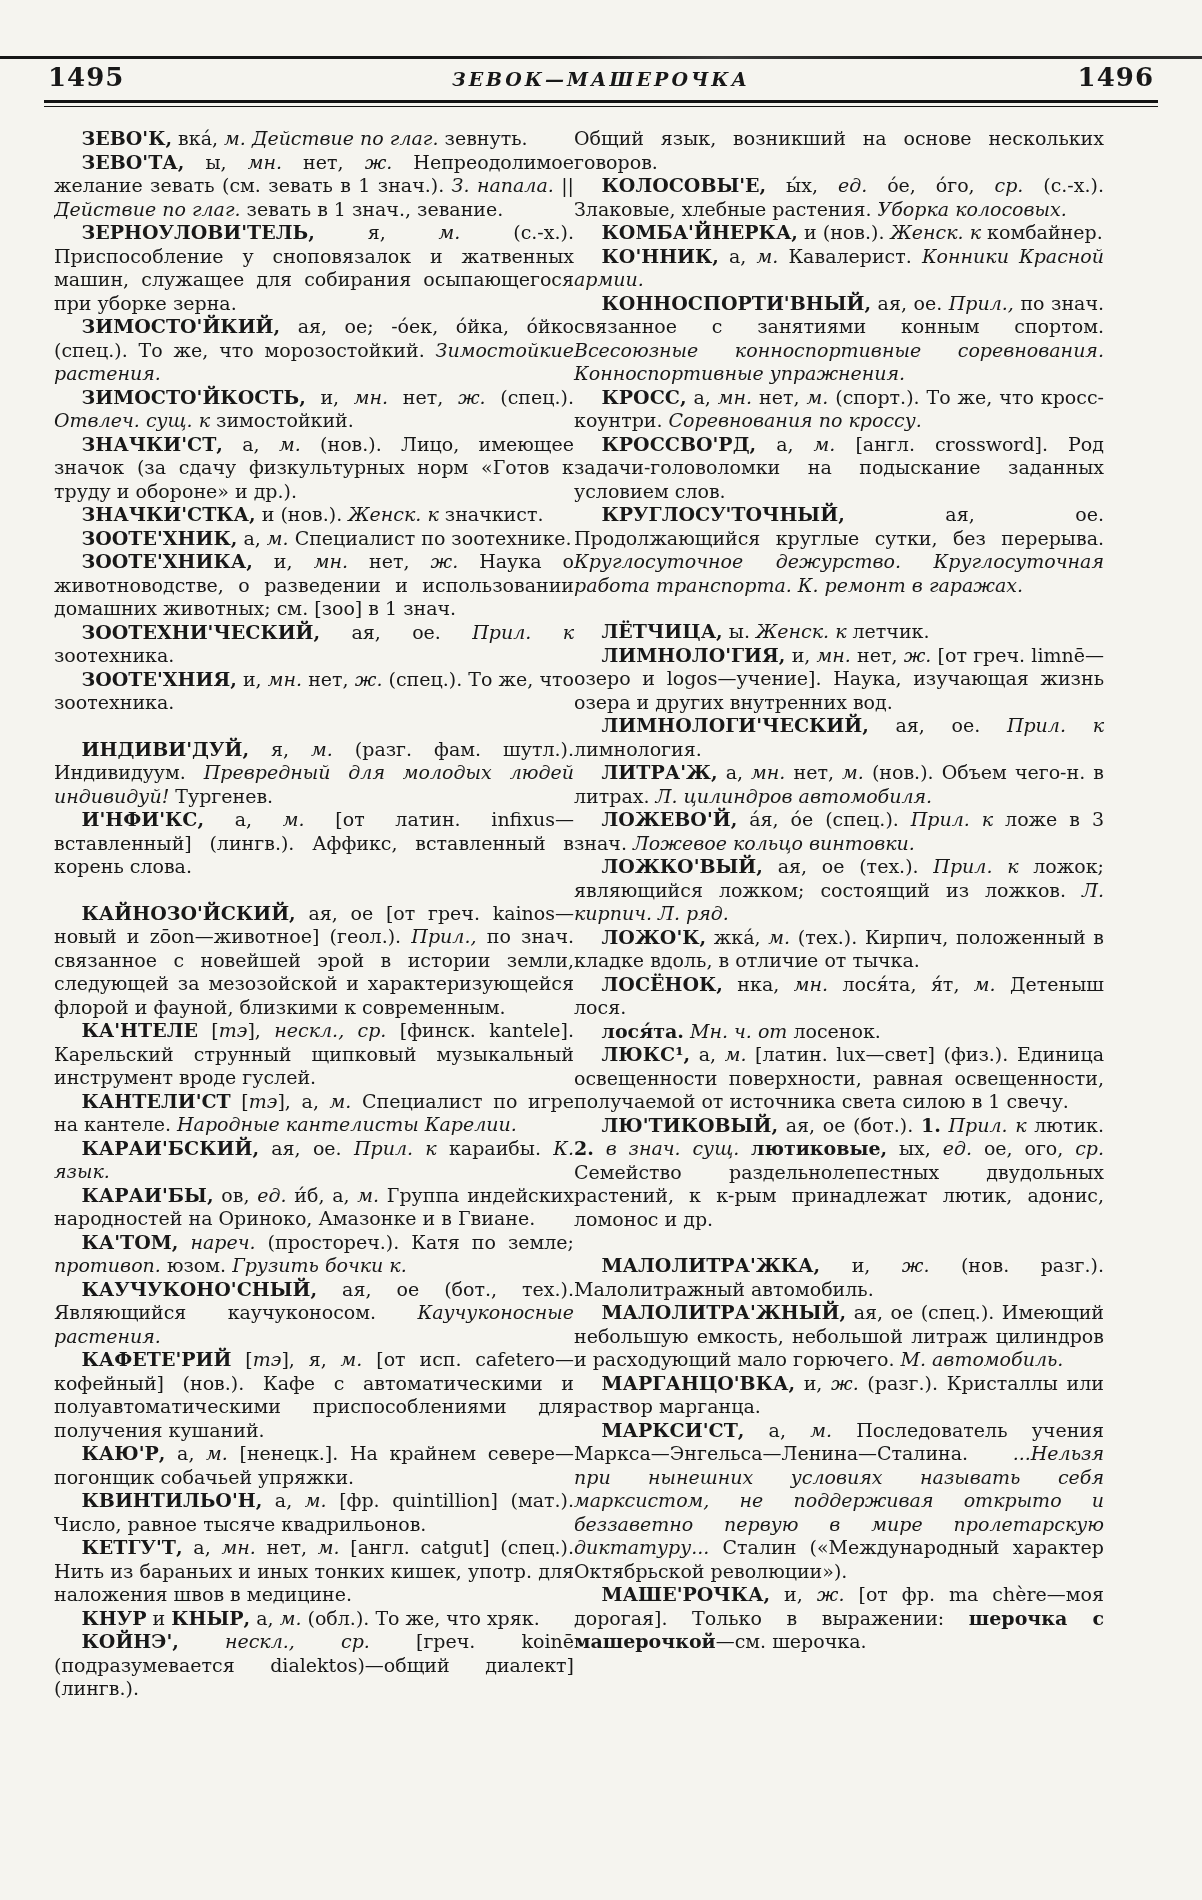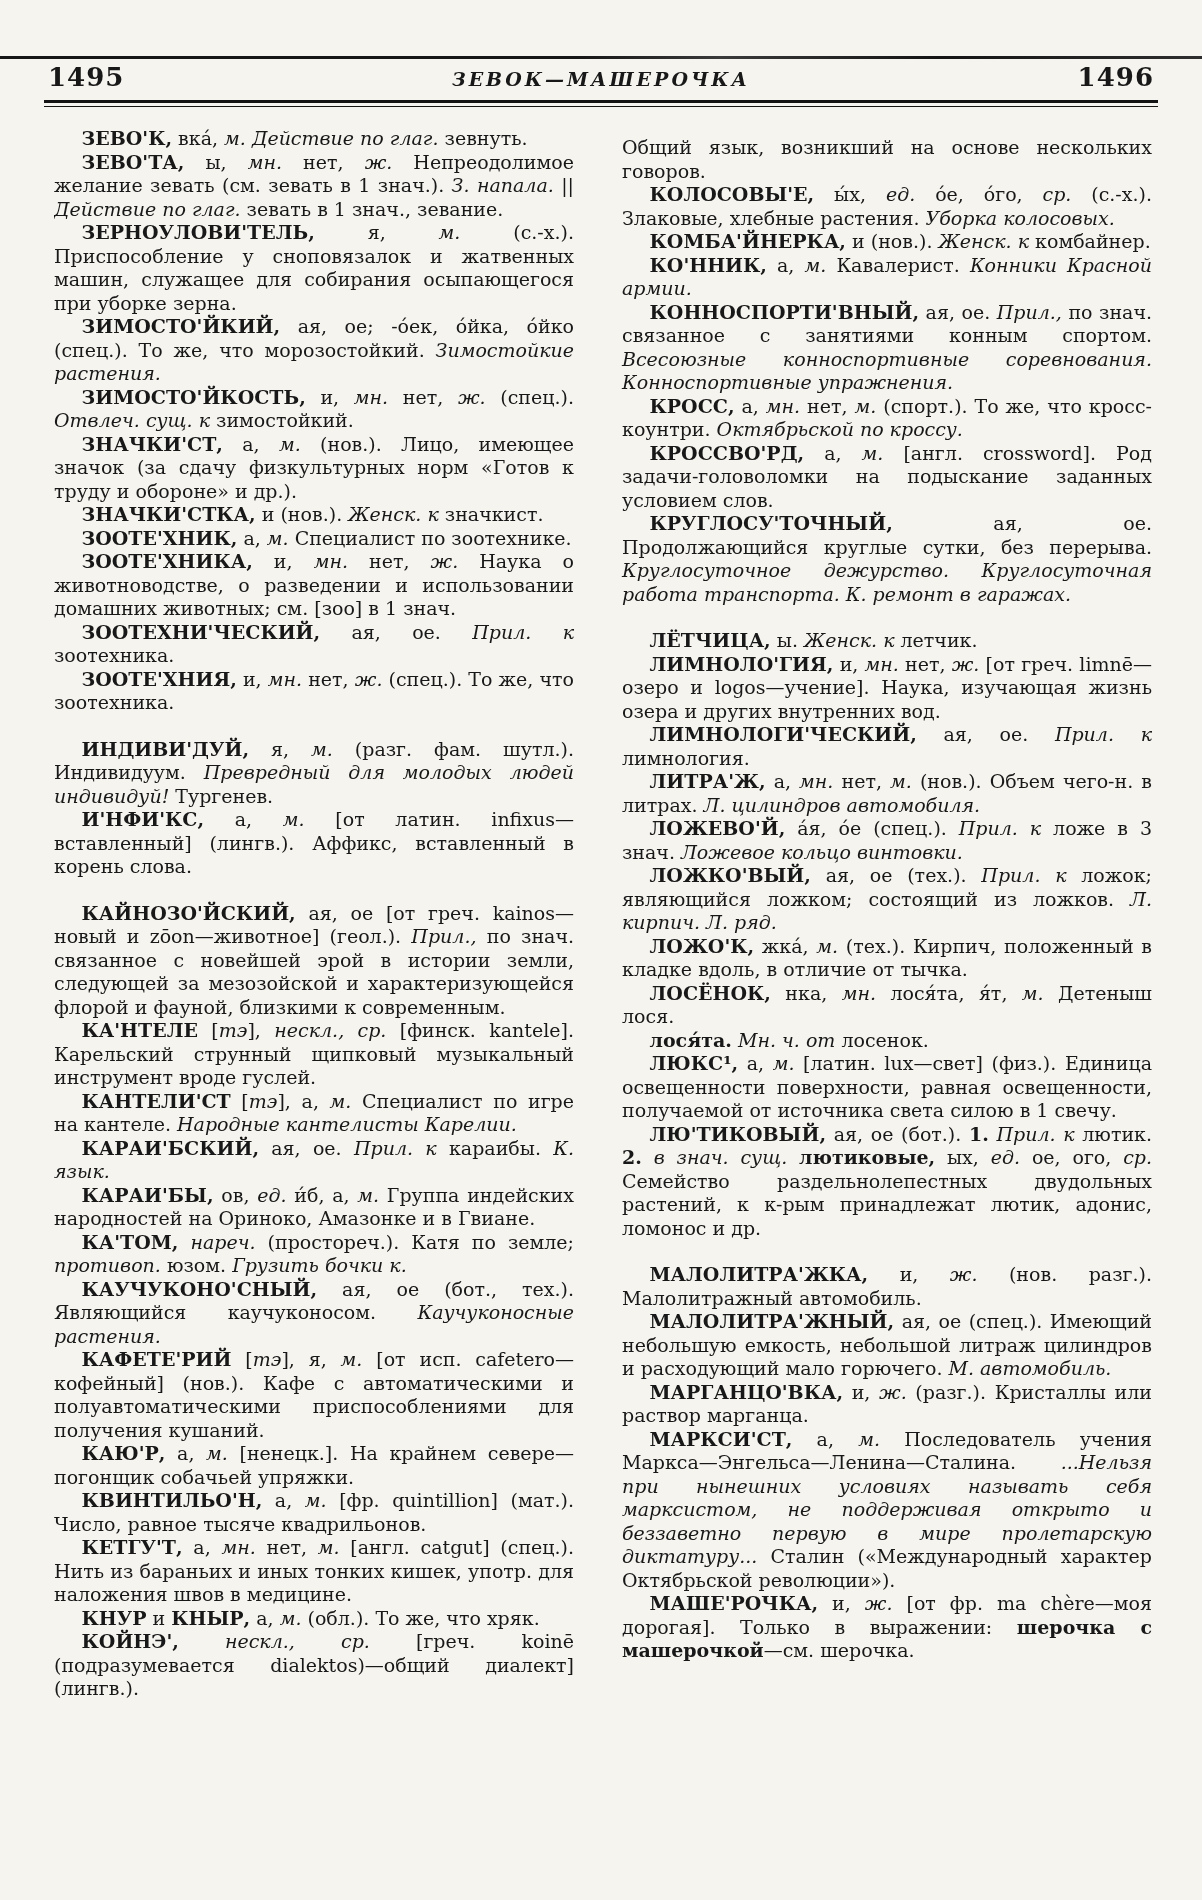--- a/index.html
+++ b/index.html
@@ -25,24 +25,24 @@
     display: flex; justify-content: space-between; align-items: baseline;
   }
   .page-num { font-weight: bold; font-size: 26px; letter-spacing: 1px; }
   .run-title { font-weight: bold; font-size: 19px; letter-spacing: 3px; font-style: italic; }
   .rule-wrap { position: absolute; top: 100px; left: 44px; right: 44px; }
   .rule-thick { height: 0; border-top: 3.5px solid #141414; }
   .rule-thin  { height: 0; border-top: 1.5px solid #141414; margin-top: 3px; }
   main.columns {
     position: absolute; top: 127px; left: 54px; right: 50px;
     height: 1740px; overflow: hidden;
-    display: flex; justify-content: space-between;
+    display: flex; 
   }
   section.col { width: 520px; }
-  section.col-right { width: 530px; margin-top: 9px; }
+  section.col-right { width: 530px; }
   p.entry {
     margin: 0;
     text-align: justify;
     text-indent: 1.45em;
   }
   p.entry.cont { text-indent: 0; }
   p.entry.gap { margin-top: 23px; }
   .s-b { font-weight: bold; }
   .s-i { font-style: italic; }
 </style>
@@ -91,21 +91,21 @@
         <p class="entry"><span class="s-b">КЕТГУ'Т,</span><span class="s-r"> а, </span><span class="s-i">мн.</span><span class="s-r"> нет, </span><span class="s-i">м.</span><span class="s-r"> [англ. catgut] (спец.). Нить из бараньих и иных тонких кишек, употр. для наложения швов в медицине.</span></p>
         <p class="entry"><span class="s-b">КНУР</span><span class="s-r"> и </span><span class="s-b">КНЫР,</span><span class="s-r"> а, </span><span class="s-i">м.</span><span class="s-r"> (обл.). То же, что хряк.</span></p>
         <p class="entry"><span class="s-b">КОЙНЭ',</span><span class="s-r"> </span><span class="s-i">нескл., ср.</span><span class="s-r"> [греч. koinē (подразумевается dialektos)—общий диалект] (лингв.).</span></p>
       </section>
     <section class="col col-right" id="col-right">
         <p class="entry cont"><span class="s-r">Общий язык, возникший на основе нескольких говоров.</span></p>
         <p class="entry"><span class="s-b">КОЛОСОВЫ'Е,</span><span class="s-r"> ы́х, </span><span class="s-i">ед.</span><span class="s-r"> о́е, о́го, </span><span class="s-i">ср.</span><span class="s-r"> (с.-х.). Злаковые, хлебные растения. </span><span class="s-i">Уборка колосовых.</span></p>
         <p class="entry"><span class="s-b">КОМБА'ЙНЕРКА,</span><span class="s-r"> и (нов.). </span><span class="s-i">Женск.</span><span class="s-r"> </span><span class="s-i">к</span><span class="s-r"> комбайнер.</span></p>
         <p class="entry"><span class="s-b">КО'ННИК,</span><span class="s-r"> а, </span><span class="s-i">м.</span><span class="s-r"> Кавалерист. </span><span class="s-i">Конники Красной армии.</span></p>
         <p class="entry"><span class="s-b">КОННОСПОРТИ'ВНЫЙ,</span><span class="s-r"> ая, ое. </span><span class="s-i">Прил.,</span><span class="s-r"> по знач. связанное с занятиями конным спортом. </span><span class="s-i">Всесоюзные конноспортивные соревнования. Конноспортивные упражнения.</span></p>
-        <p class="entry"><span class="s-b">КРОСС,</span><span class="s-r"> а, </span><span class="s-i">мн.</span><span class="s-r"> нет, </span><span class="s-i">м.</span><span class="s-r"> (спорт.). То же, что кросс-коунтри. </span><span class="s-i">Октябрьской по кроссу.</span></p>
+        <p class="entry"><span class="s-b">КРОСС,</span><span class="s-r"> а, </span><span class="s-i">мн.</span><span class="s-r"> нет, </span><span class="s-i">м.</span><span class="s-r"> (спорт.). То же, что кросс-коунтри. </span><span class="s-i">Соревнования по кроссу.</span></p>
         <p class="entry"><span class="s-b">КРОССВО'РД,</span><span class="s-r"> а, </span><span class="s-i">м.</span><span class="s-r"> [англ. crossword]. Род задачи-головоломки на подыскание заданных условием слов.</span></p>
         <p class="entry"><span class="s-b">КРУГЛОСУ'ТОЧНЫЙ,</span><span class="s-r"> ая, ое. Продолжающийся круглые сутки, без перерыва. </span><span class="s-i">Круглосуточное дежурство. Круглосуточная работа транспорта. К. ремонт в гаражах.</span></p>
         <p class="entry gap"><span class="s-b">ЛЁТЧИЦА,</span><span class="s-r"> ы. </span><span class="s-i">Женск. к</span><span class="s-r"> летчик.</span></p>
         <p class="entry"><span class="s-b">ЛИМНОЛО'ГИЯ,</span><span class="s-r"> и, </span><span class="s-i">мн.</span><span class="s-r"> нет, </span><span class="s-i">ж.</span><span class="s-r"> [от греч. limnē—озеро и logos—учение]. Наука, изучающая жизнь озера и других внутренних вод.</span></p>
         <p class="entry"><span class="s-b">ЛИМНОЛОГИ'ЧЕСКИЙ,</span><span class="s-r"> ая, ое. </span><span class="s-i">Прил. к</span><span class="s-r"> лимнология.</span></p>
         <p class="entry"><span class="s-b">ЛИТРА'Ж,</span><span class="s-r"> а, </span><span class="s-i">мн.</span><span class="s-r"> нет, </span><span class="s-i">м.</span><span class="s-r"> (нов.). Объем чего-н. в литрах. </span><span class="s-i">Л. цилиндров автомобиля.</span></p>
         <p class="entry"><span class="s-b">ЛОЖЕВО'Й,</span><span class="s-r"> а́я, о́е (спец.). </span><span class="s-i">Прил. к</span><span class="s-r"> ложе в 3 знач. </span><span class="s-i">Ложевое кольцо винтовки.</span></p>
         <p class="entry"><span class="s-b">ЛОЖКО'ВЫЙ,</span><span class="s-r"> ая, ое (тех.). </span><span class="s-i">Прил. к</span><span class="s-r"> ложок; являющийся ложком; состоящий из ложков. </span><span class="s-i">Л. кирпич. Л. ряд.</span></p>
         <p class="entry"><span class="s-b">ЛОЖО'К,</span><span class="s-r"> жка́, </span><span class="s-i">м.</span><span class="s-r"> (тех.). Кирпич, положенный в кладке вдоль, в отличие от тычка.</span></p>
         <p class="entry"><span class="s-b">ЛОСЁНОК,</span><span class="s-r"> нка, </span><span class="s-i">мн.</span><span class="s-r"> лося́та, я́т, </span><span class="s-i">м.</span><span class="s-r"> Детеныш лося.</span></p>

